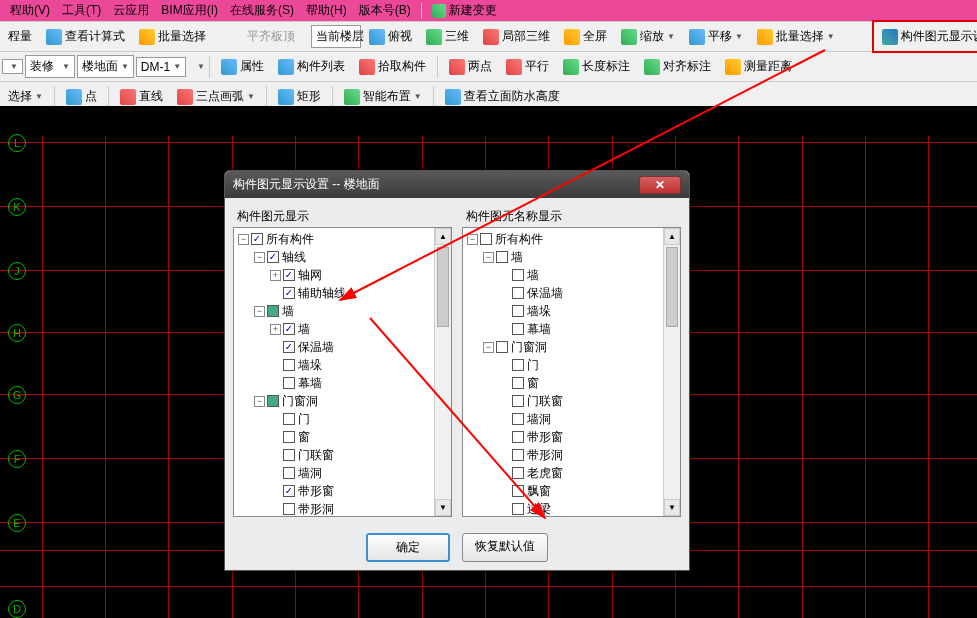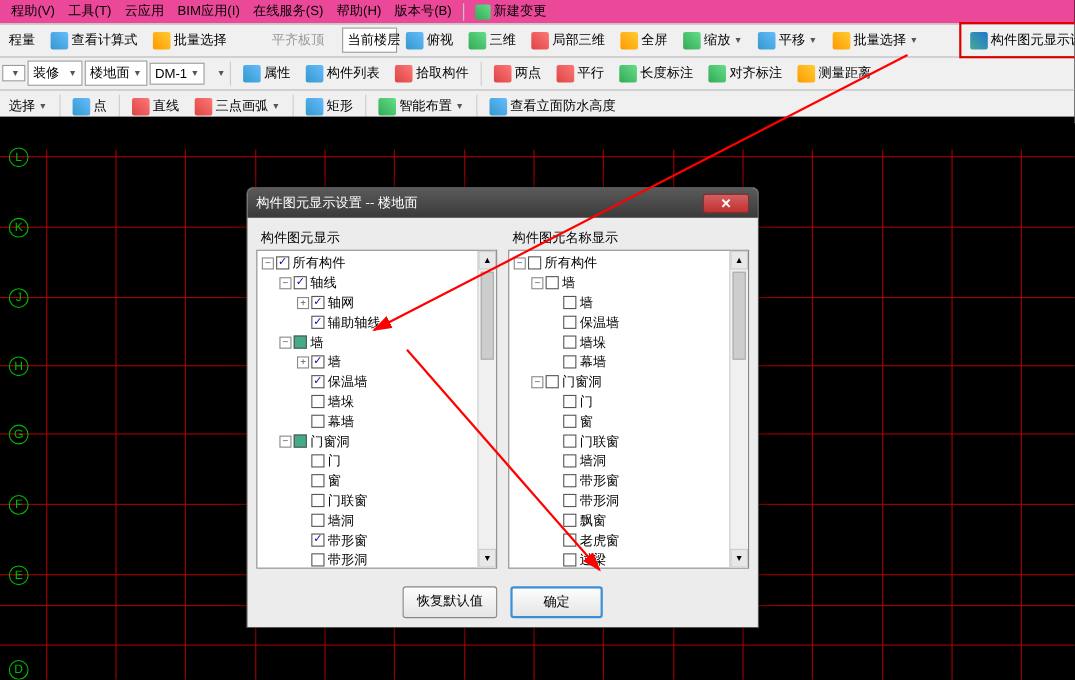--- a/index.html
+++ b/index.html
@@ -436,45 +436,45 @@
               <span>带形窗</span>
             </div>
           <div class="tree-node ind2">
               <span class="exp-sp"></span>
               <span class="cb"></span>
               <span>带形洞</span>
             </div>
           <div class="tree-node ind2">
               <span class="exp-sp"></span>
               <span class="cb"></span>
+              <span>老虎窗</span>
+            </div>
+          <div class="tree-node ind2">
+              <span class="exp-sp"></span>
+              <span class="cb"></span>
               <span>飘窗</span>
-            </div>
-          <div class="tree-node ind2">
-              <span class="exp-sp"></span>
-              <span class="cb"></span>
-              <span>老虎窗</span>
             </div>
           <div class="tree-node ind2">
               <span class="exp-sp"></span>
               <span class="cb"></span>
               <span>过梁</span>
             </div>
 
         </div>
         <div class="scrollbar">
           <div class="sb-btn">▲</div>
           <div class="sb-thumb" style="height:80px;margin-top:2px"></div>
           <div class="sb-btn" style="position:absolute;bottom:0;left:0;right:0">▼</div>
         </div>
       </div>
     </div>
   </div>
   <div class="dialog-footer">
+    <span class="dbtn primary">确定</span>
     <span class="dbtn">恢复默认值</span>
-    <span class="dbtn primary">确定</span>
   </div>
 </div>
 
 <svg class="arrow-svg" width="977" height="618">
   <defs>
       <marker id="ah" markerWidth="10" markerHeight="10" refX="8" refY="3" orient="auto">
         <path d="M0,0 L0,6 L9,3 z" fill="#f00"></path>
       </marker>
     </defs>
   <line x1="825" y1="50" x2="340" y2="300" stroke="#f00" stroke-width="2" marker-end="url(#ah)"></line>

